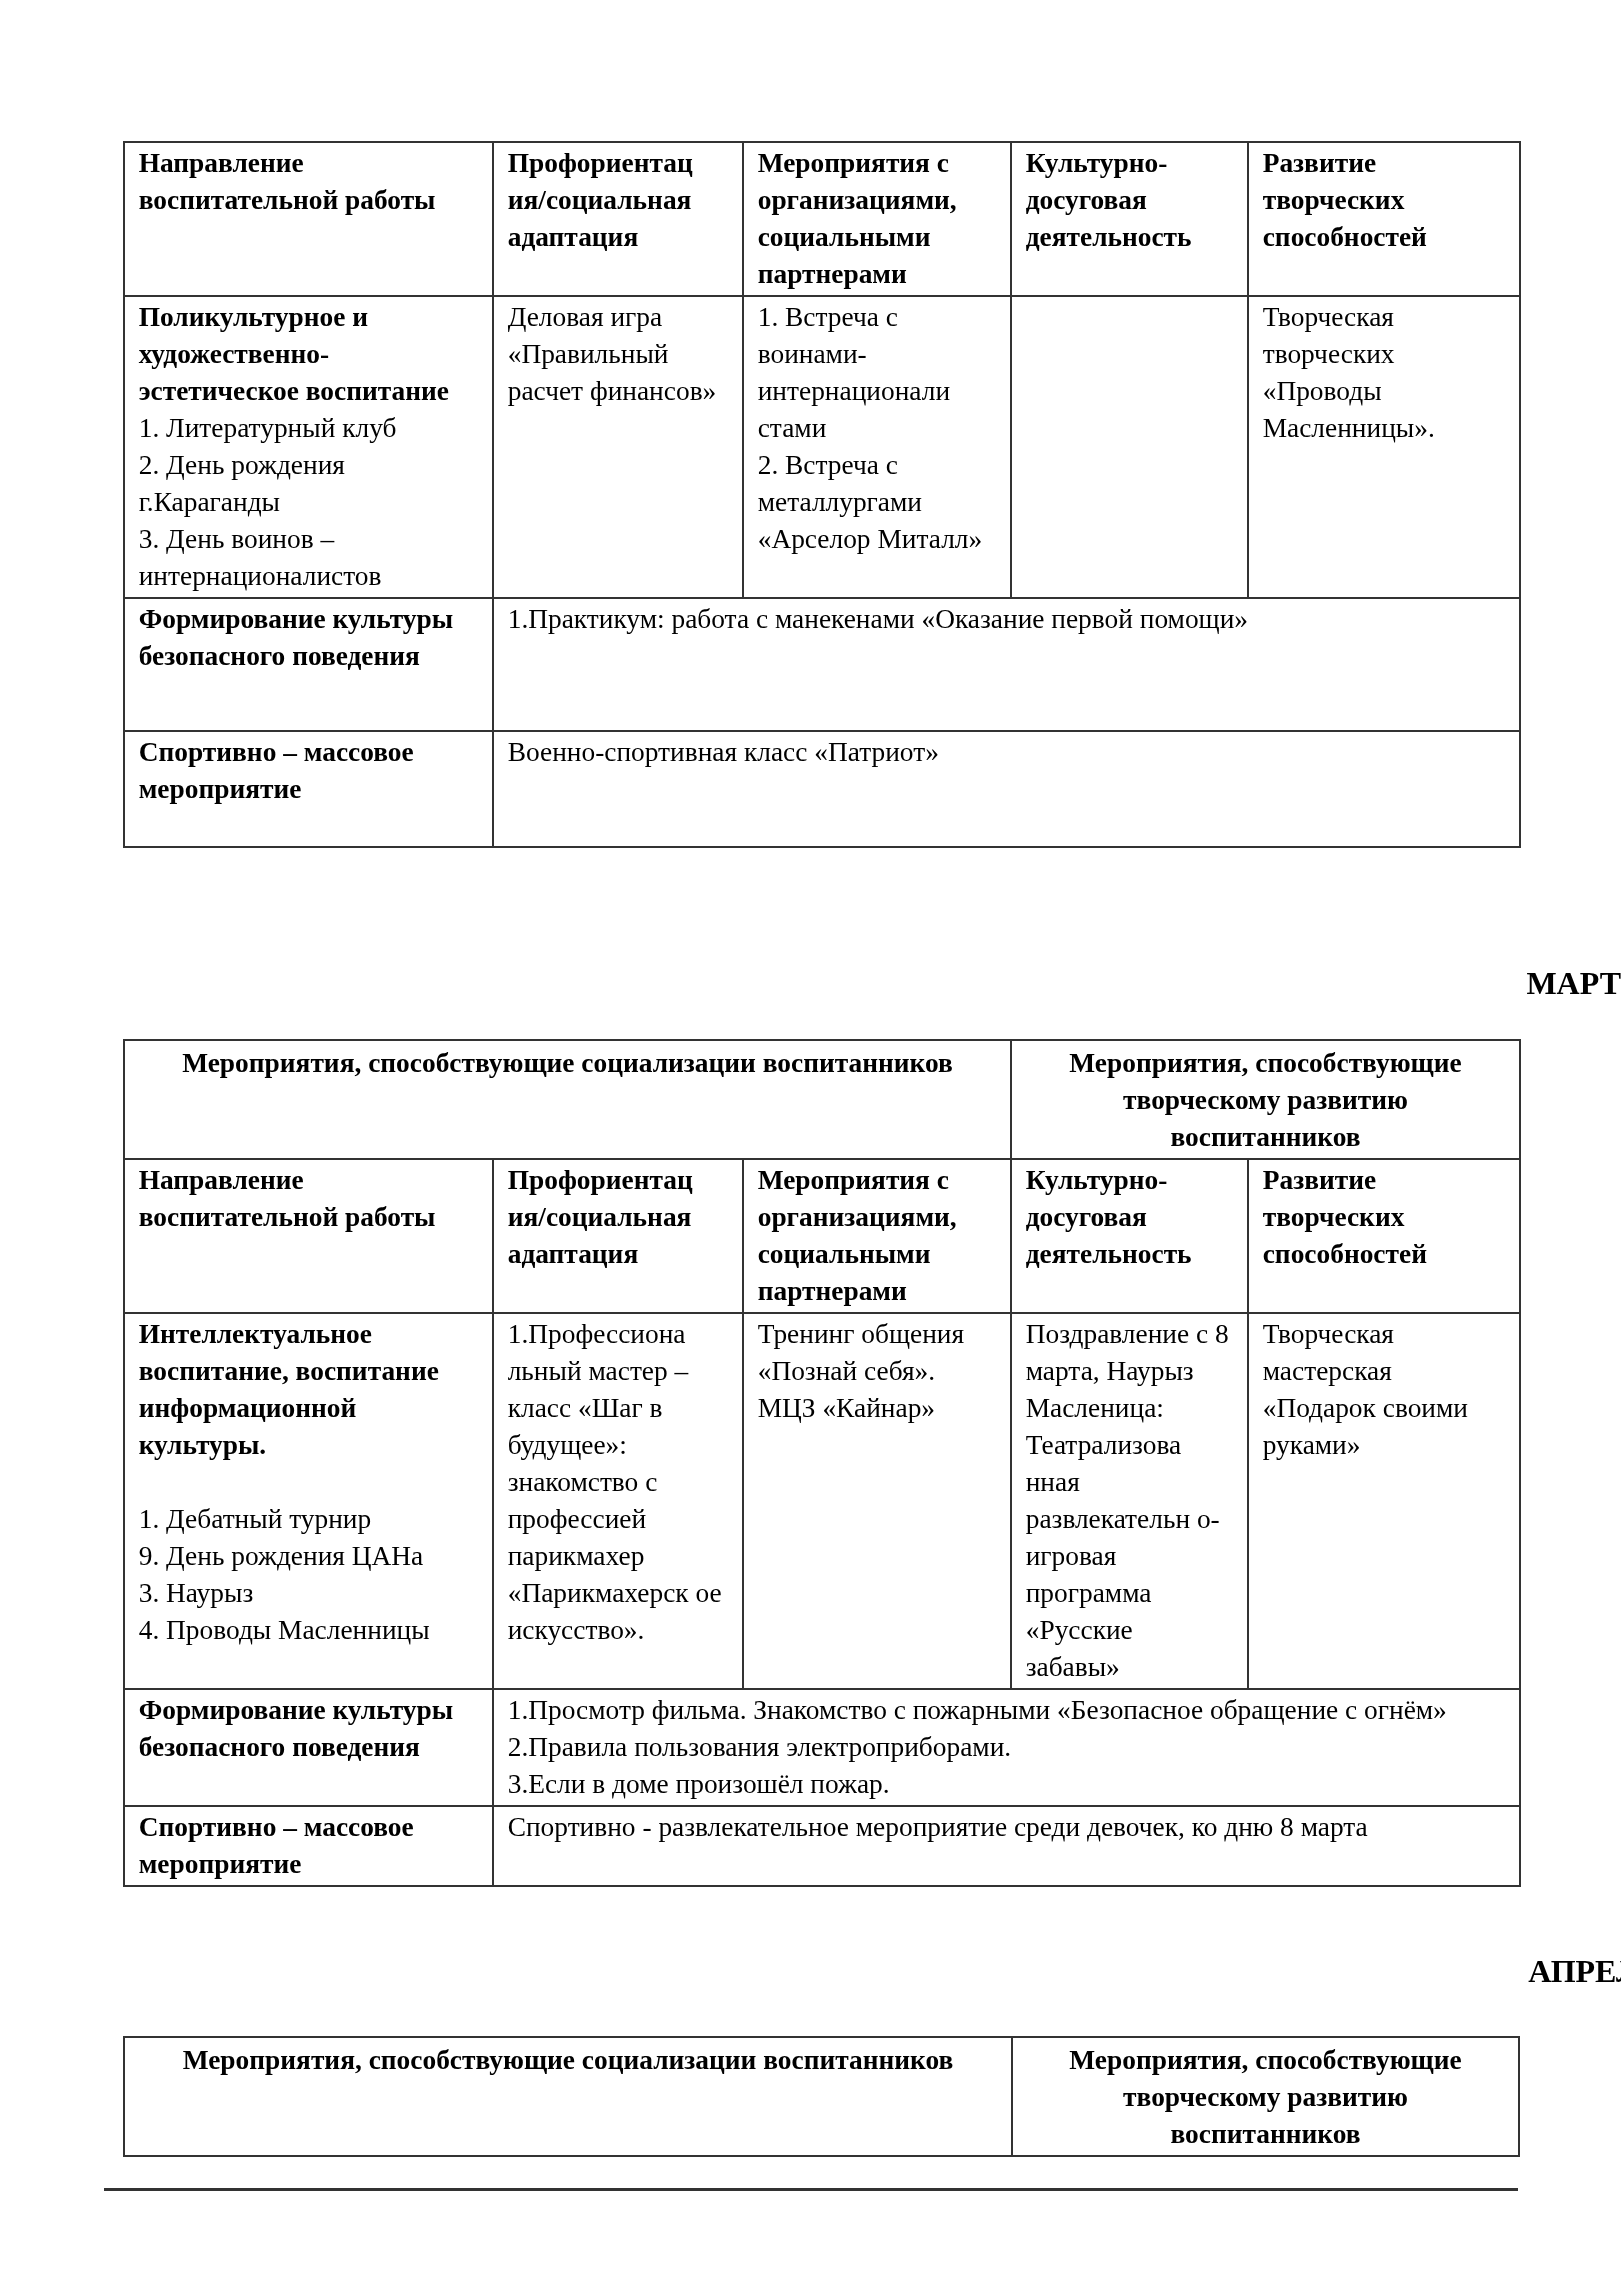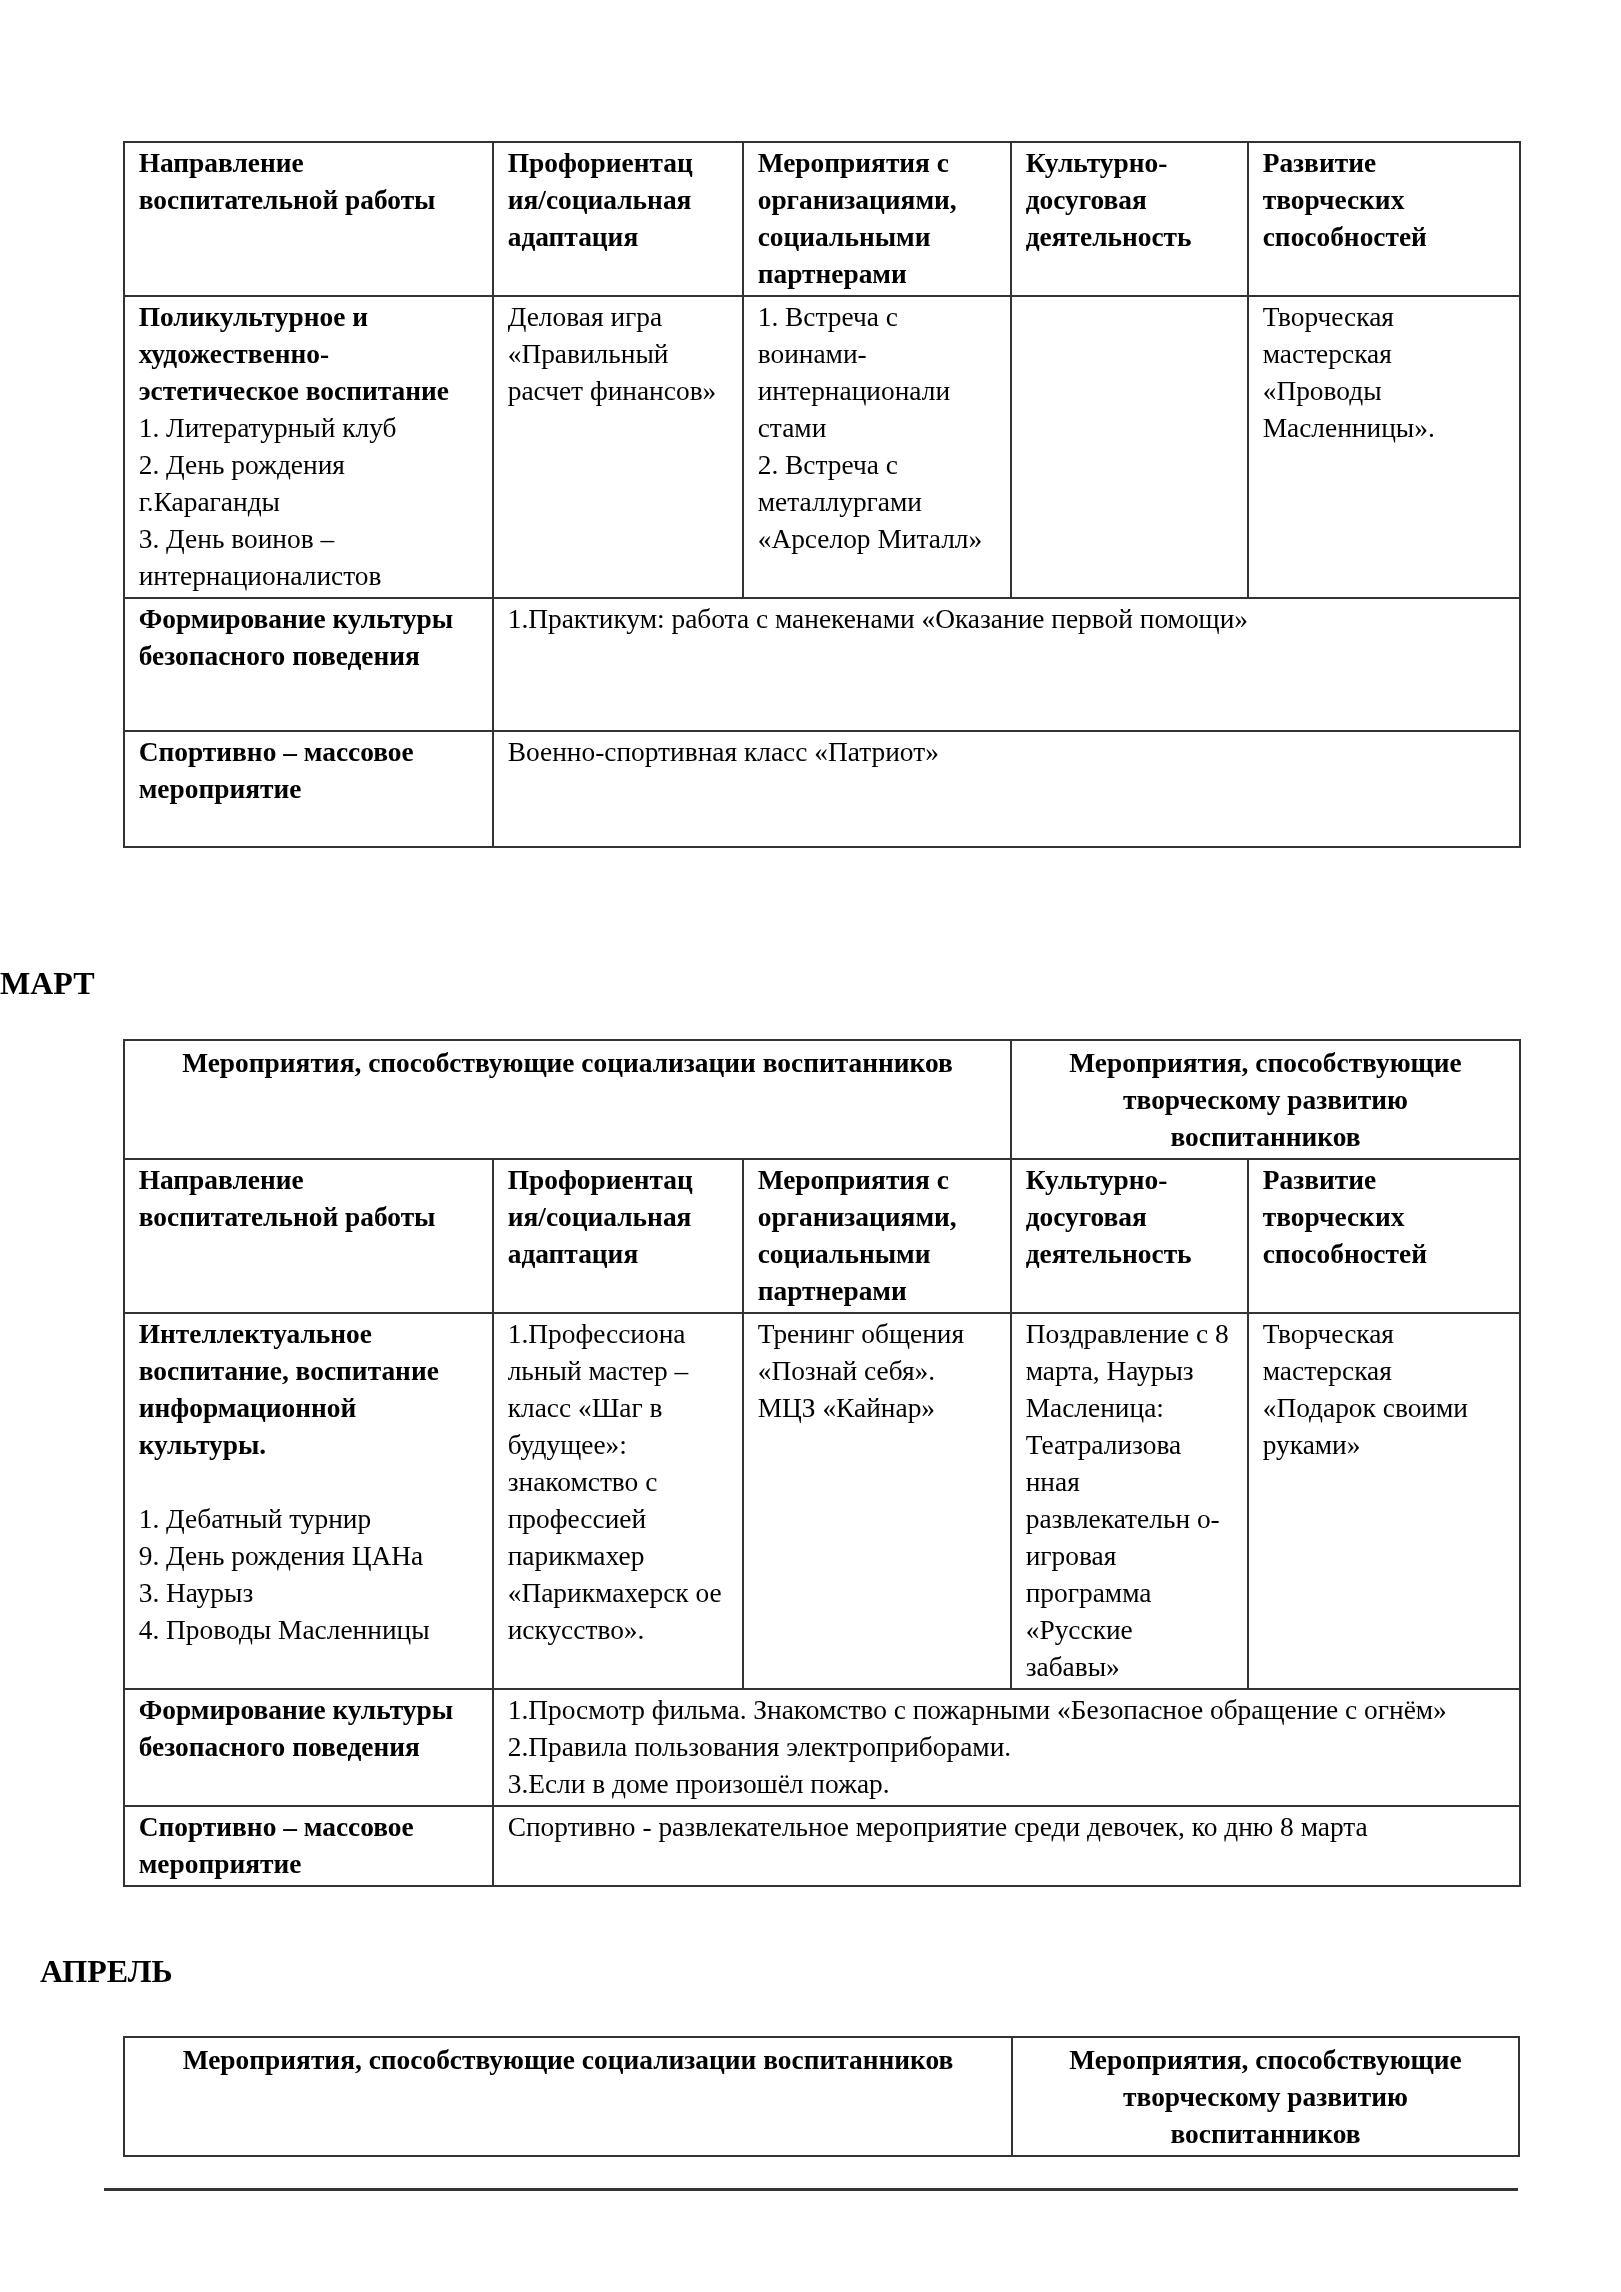--- a/index.html
+++ b/index.html
@@ -21,21 +21,21 @@
     border: 2px solid #333;
     vertical-align: top;
     padding: 2px 13.7px 2px 13.7px;
     word-wrap: break-word;
   }
   table.plan td.group { text-align: center; font-weight: bold; padding-top: 3.9px; }
   table.plan td.colhead { font-weight: bold; }
   .b { font-weight: bold; display: block; }
   .line { display: block; }
   .month {
-    position: absolute; left: 0; width: 1621px; text-align: left;
+    position: absolute; left: 0; width: 1621px; text-align: right;
     font-weight: bold; font-size: 32px;
   }
   #t1 { top: 141px; }
   #t2 { top: 1039px; }
   #t3 { top: 2036px; }
   #m1 { top: 965px; }
   #m2 { top: 1953px; margin-left: 40px; }
   .bottom-rule { position:absolute; left:104px; top:2188px; width:1414px; height:2.9px; background:#333; }
   .pre { white-space: pre-line; }
 </style>
@@ -62,21 +62,21 @@
     <td>
       <span class="b">Поликультурное и художественно-эстетическое воспитание</span>
       <span class="line">1. Литературный клуб</span>
       <span class="line">2. День рождения г.Караганды</span>
       <span class="line">3. День воинов – интернационалистов</span>
     </td>
     <td>Деловая игра «Правильный расчет финансов»</td>
     <td class="pre">1. Встреча с воинами-интернационали стами
 2. Встреча с металлургами «Арселор Миталл»</td>
     <td></td>
-    <td>Творческая мастерская «Проводы Масленницы».</td>
+    <td>Творческая творческих «Проводы Масленницы».</td>
   </tr>
   <tr style="height:133px">
     <td class="colhead">Формирование культуры безопасного поведения</td>
     <td colspan="4">1.Практикум: работа с манекенами «Оказание первой помощи»</td>
   </tr>
   <tr style="height:116px">
     <td class="colhead">Спортивно – массовое мероприятие</td>
     <td colspan="4">Военно-спортивная класс «Патриот»</td>
   </tr>
 </tbody>

